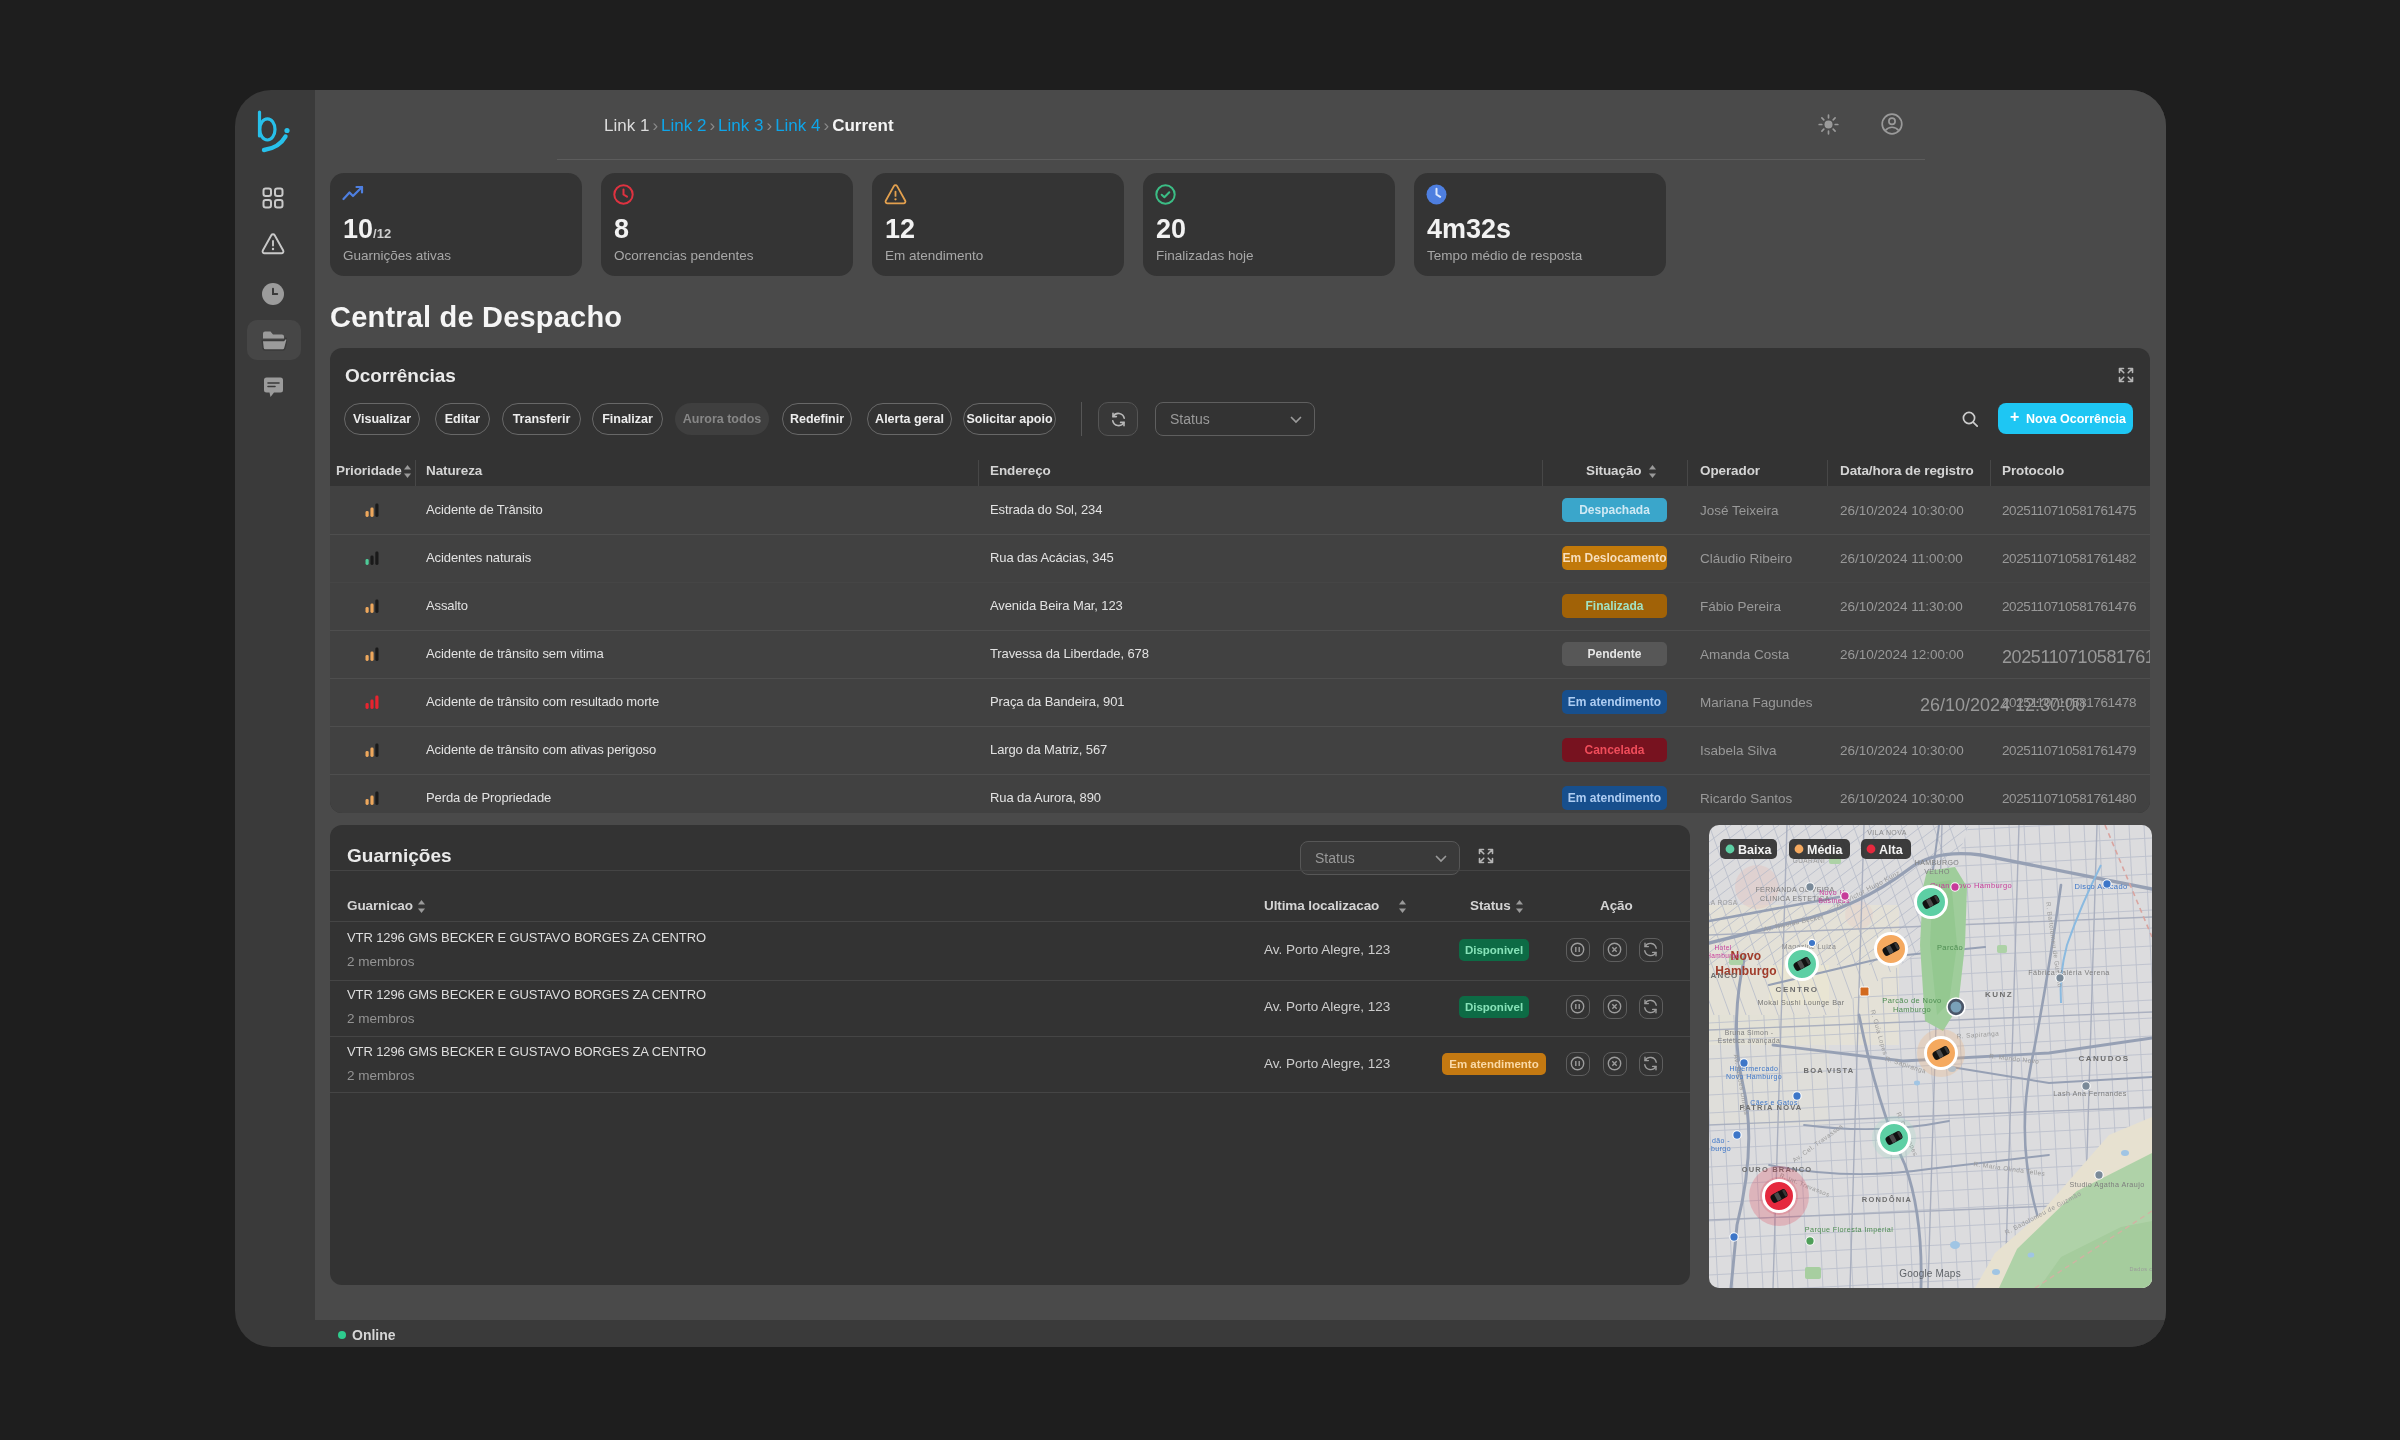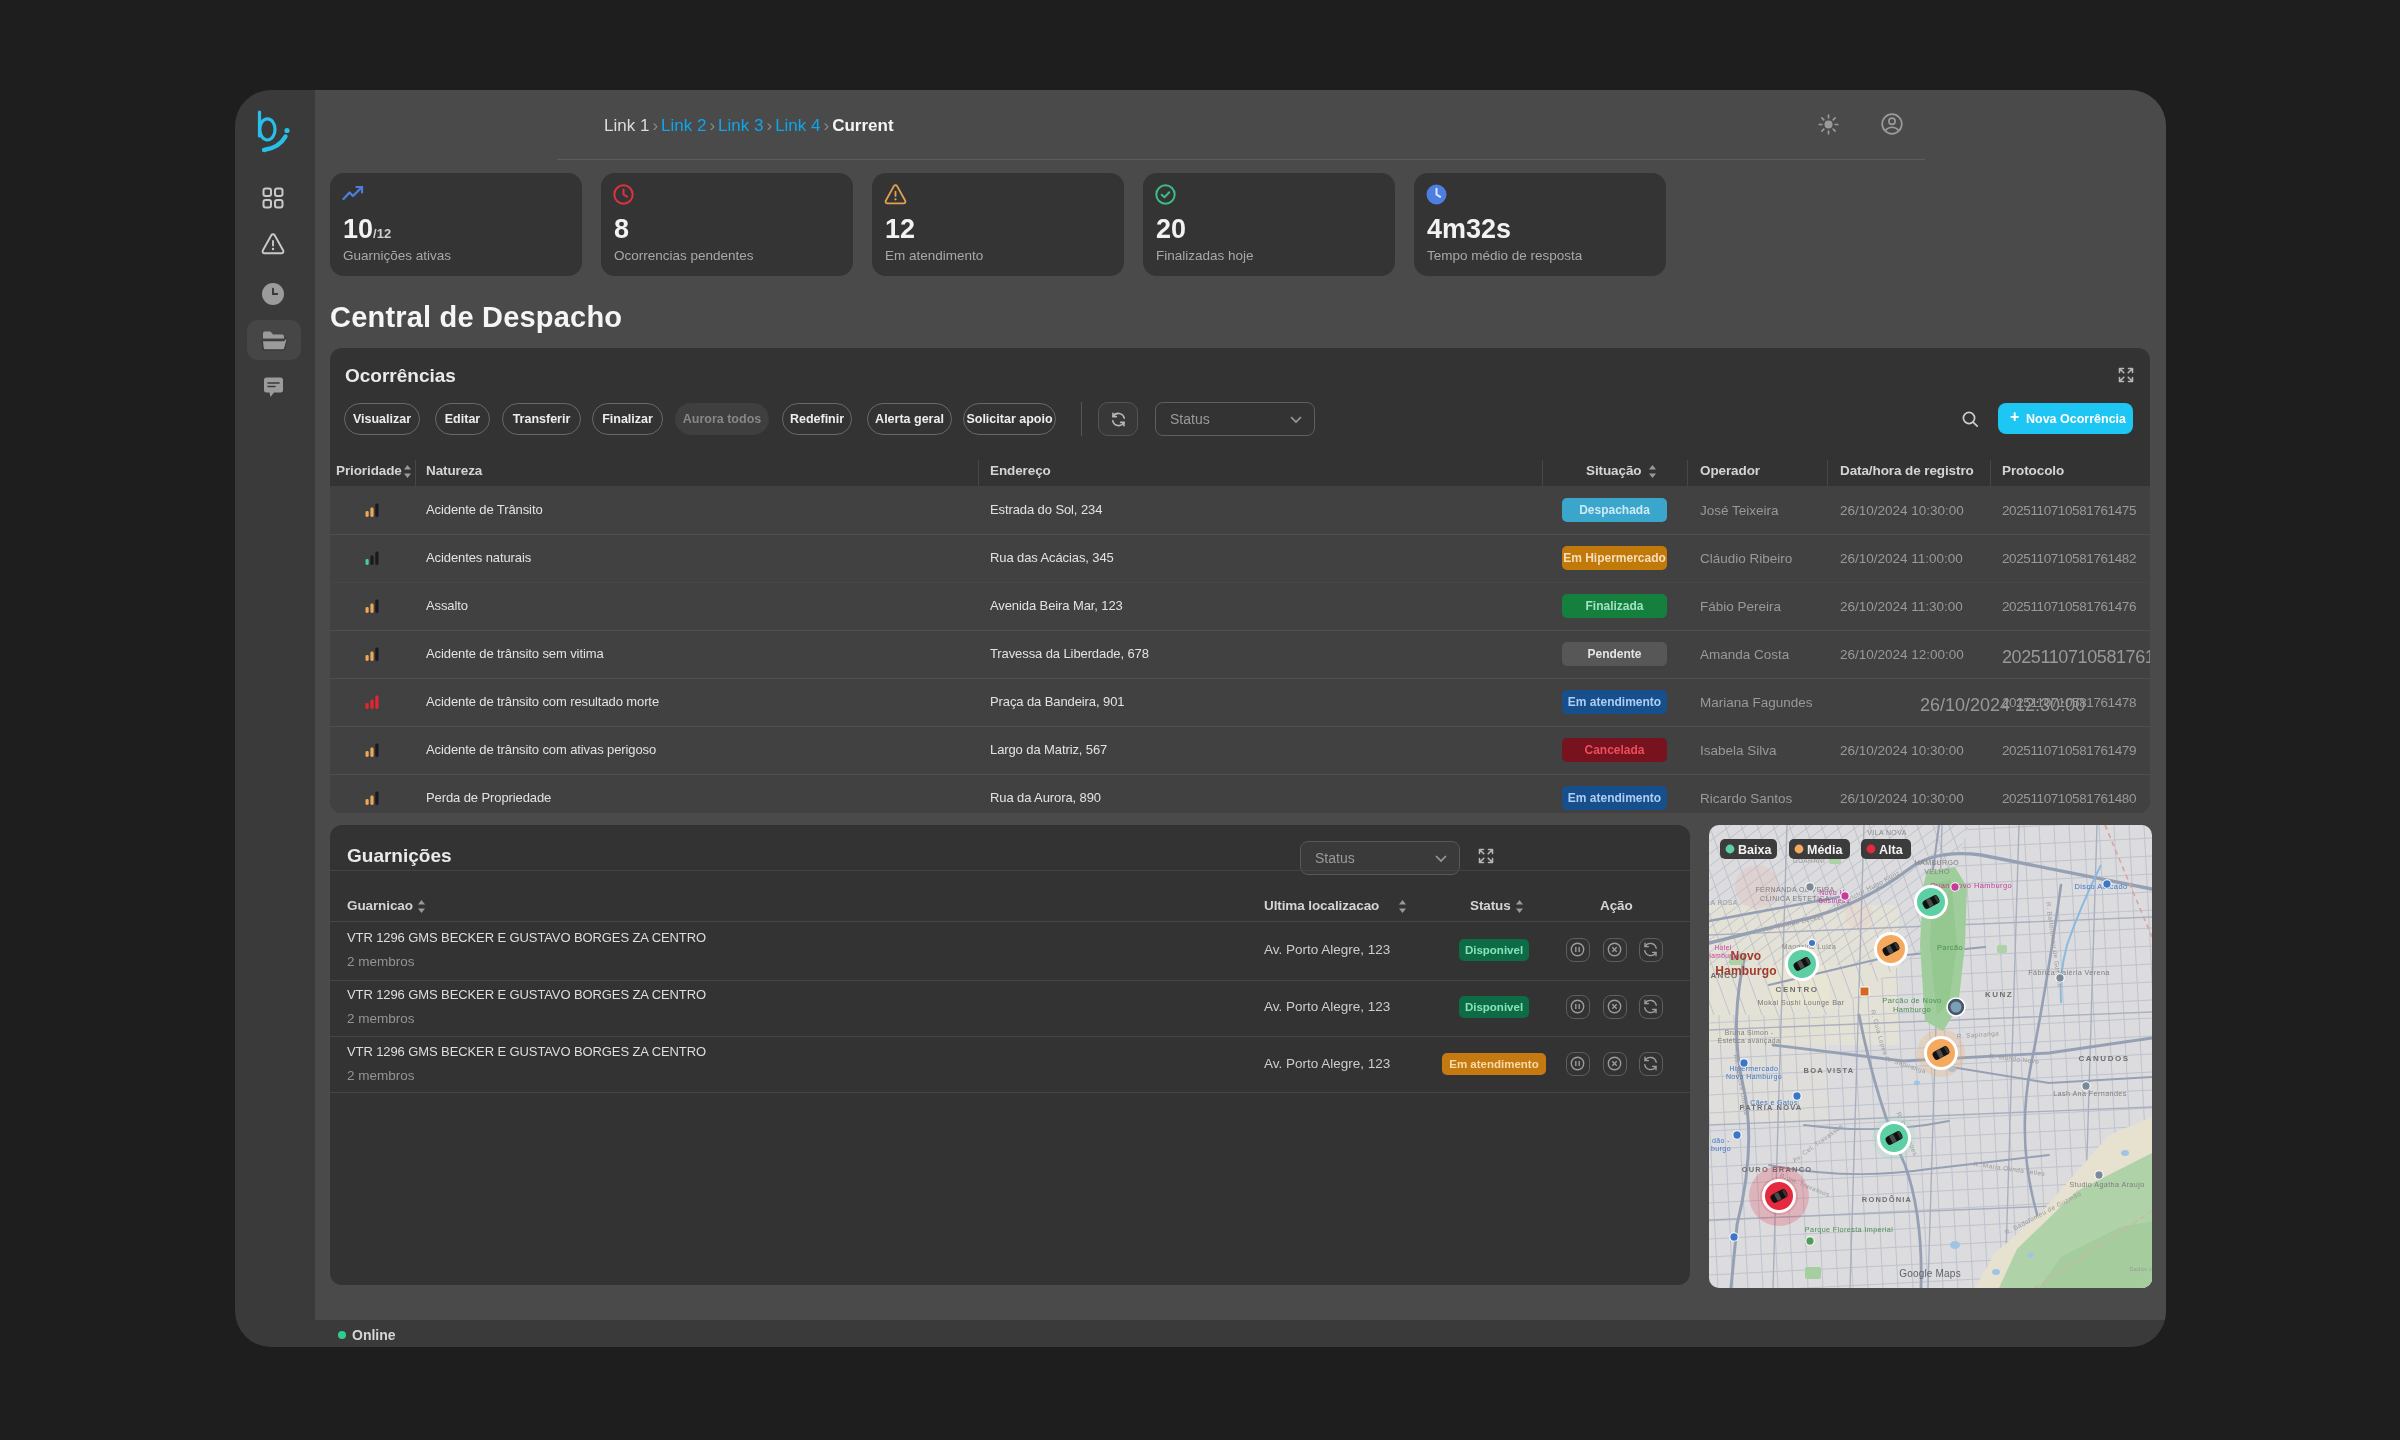--- a/index.html
+++ b/index.html
@@ -196,33 +196,33 @@
       <div class="mut" style="left:1510px;top:17px;font-size:13.5px">26/10/2024 10:30:00</div>
       <div class="mut" style="left:1672px;top:17px;font-size:13.5px;letter-spacing:-0.4px">2025110710581761475</div>
       <div class="rowsep" style="top:48px"></div>
       <svg class="abs" style="left:35px;top:64px" width="15" height="15" viewBox="0 0 15 15">
           <rect x="0.5" y="9" width="3.2" height="6" rx="1.4" fill="#4ecb98"></rect>
           <rect x="5.4" y="5.5" width="3.2" height="9.5" rx="1.4" fill="#1a1a1a"></rect>
           <rect x="10.3" y="1.5" width="3.2" height="13.5" rx="1.4" fill="#1a1a1a"></rect>
         </svg>
       <div class="cell" style="left:96px;top:64px">Acidentes naturais</div>
       <div class="cell" style="left:660px;top:64px">Rua das Acácias, 345</div>
-      <div class="badge" style="left:1232px;top:60px;background:#c1790a;color:#f7debc">Em Hipermercado</div>
+      <div class="badge" style="left:1232px;top:60px;background:#c1790a;color:#f7debc">Em Deslocamento</div>
       <div class="mut" style="left:1370px;top:65px">Cláudio Ribeiro</div>
       <div class="mut" style="left:1510px;top:65px;font-size:13.5px">26/10/2024 11:00:00</div>
       <div class="mut" style="left:1672px;top:65px;font-size:13.5px;letter-spacing:-0.4px">2025110710581761482</div>
       <div class="rowsep" style="top:96px;background:#454545"></div>
       <svg class="abs" style="left:35px;top:112px" width="15" height="15" viewBox="0 0 15 15">
           <rect x="0.5" y="9" width="3.2" height="6" rx="1.4" fill="#eda75c"></rect>
           <rect x="5.4" y="5.5" width="3.2" height="9.5" rx="1.4" fill="#eda75c"></rect>
           <rect x="10.3" y="1.5" width="3.2" height="13.5" rx="1.4" fill="#1a1a1a"></rect>
         </svg>
       <div class="cell" style="left:96px;top:112px">Assalto</div>
       <div class="cell" style="left:660px;top:112px">Avenida Beira Mar, 123</div>
-      <div class="badge" style="left:1232px;top:108px;background:#15803d;color:#a2e2c3">Finalizada</div>
+      <div class="badge" style="left:1232px;top:108px;background:#a16207;color:#a2e2c3">Finalizada</div>
       <div class="mut" style="left:1370px;top:113px">Fábio Pereira</div>
       <div class="mut" style="left:1510px;top:113px;font-size:13.5px">26/10/2024 11:30:00</div>
       <div class="mut" style="left:1672px;top:113px;font-size:13.5px;letter-spacing:-0.4px">2025110710581761476</div>
       <div class="rowsep" style="top:144px"></div>
       <svg class="abs" style="left:35px;top:160px" width="15" height="15" viewBox="0 0 15 15">
           <rect x="0.5" y="9" width="3.2" height="6" rx="1.4" fill="#eda75c"></rect>
           <rect x="5.4" y="5.5" width="3.2" height="9.5" rx="1.4" fill="#eda75c"></rect>
           <rect x="10.3" y="1.5" width="3.2" height="13.5" rx="1.4" fill="#1a1a1a"></rect>
         </svg>
       <div class="cell" style="left:96px;top:160px">Acidente de trânsito sem vitima</div>

